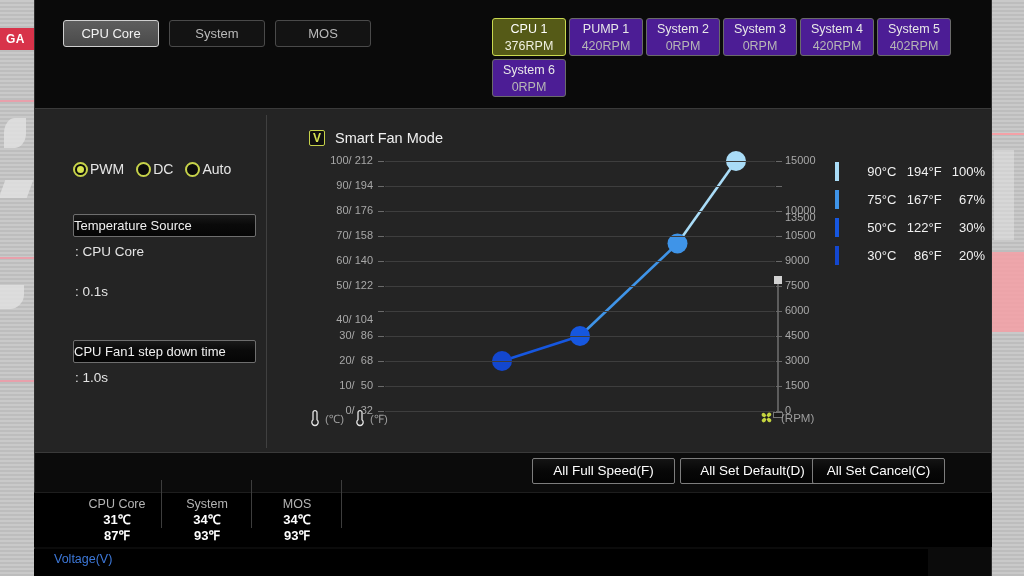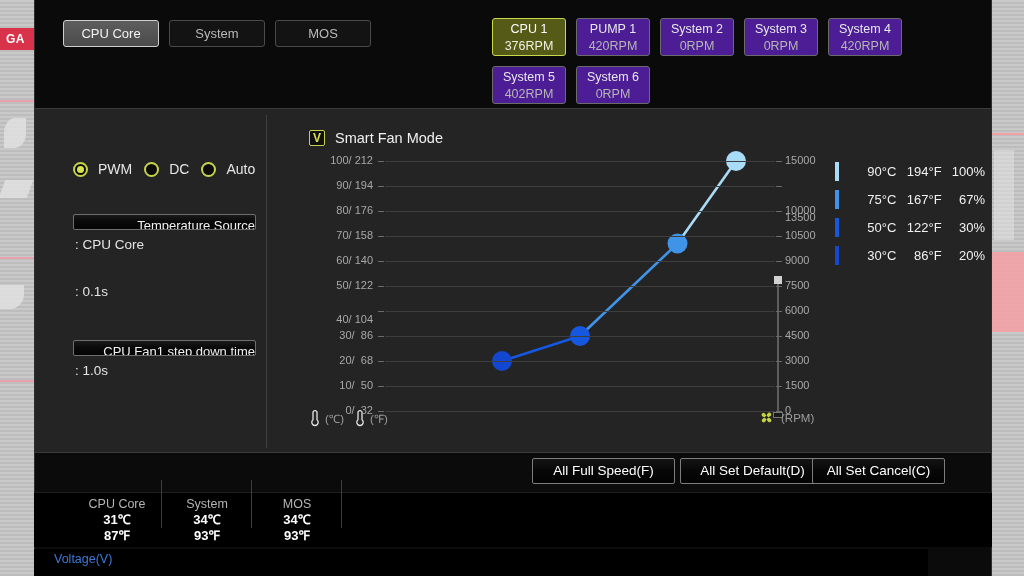--- a/index.html
+++ b/index.html
@@ -58,21 +58,21 @@
     padding: 0 10px; cursor: pointer; user-select: none;
   }
   .src-tab.active {
     background: linear-gradient(#5e5e5e, #4a4a4a);
     color: #f2f2f2; border-color: #cfcfcf;
   }
 
   .fan-grid {
     position: absolute; left: 457px; top: 18px;
     width: 480px;
-    display: flex; flex-wrap: wrap; gap: 10px;
+    display: flex; flex-wrap: wrap; gap: 3px;
   }
   .fan-btn {
     width: 74px; height: 38px;
     background: #4c1d95; border: 1px solid #6b6b6b; border-radius: 3px;
     text-align: center; cursor: pointer; user-select: none; padding-top: 2px;
   }
   .fan-btn .fb-name { font-size: 12.5px; color: #e8e8e8; line-height: 17px; }
   .fan-btn .fb-rpm  { font-size: 12.5px; color: #b6b6b6; line-height: 17px; }
   .fan-btn.active {
     background: #555a17; border-color: #c9d94f;
@@ -87,32 +87,32 @@
     background: #242424;
     border-top: 1px solid #3a3a3a;
     border-bottom: 1px solid #3a3a3a;
   }
   .v-divider { position: absolute; left: 231px; top: 6px; width: 1px; height: 333px; background: #404040; }
 
   
   #settings { position: absolute; left: 0; top: 0; width: 231px; height: 345px; }
 
   .radio-row { position: absolute; left: 38px; top: 52px; display: flex; align-items: center; gap: 4px; }
-  .radio { display: flex; align-items: center; gap: 10px; cursor: pointer; user-select: none; margin-right: 8px; }
+  .radio { display: flex; align-items: center; gap: 2px; cursor: pointer; user-select: none; margin-right: 8px; }
   .radio-dot {
     width: 15px; height: 15px; border-radius: 50%;
     border: 2px solid #c6d24a; background: #0c0c0c;
     display: flex; align-items: center; justify-content: center;
   }
   .radio-dot.on::after { content: ""; width: 7px; height: 7px; border-radius: 50%; background: #d7e34f; }
   .radio-label { font-size: 14px; color: #e6e6e6; }
 
   .field { position: absolute; left: 38px; width: 183px; }
   .field-btn {
-    height: 16px; line-height: 22px; text-align: right;
+    height: 23px; line-height: 22px; text-align: left;
     font-size: 13px; color: #f0f0f0;
     background: linear-gradient(#1a1a1a 0%, #0a0a0a 45%, #050505 100%);
     border: 1px solid #6e6e6e; border-radius: 2px;
     cursor: pointer; user-select: none; overflow: hidden; white-space: nowrap;
   }
   .field-val { margin-top: 7px; font-size: 13.5px; color: #e4e4e4; padding-left: 2px; }
 
   
   #chartzone { position: absolute; left: 232px; top: 0; width: 726px; height: 345px; }
 

